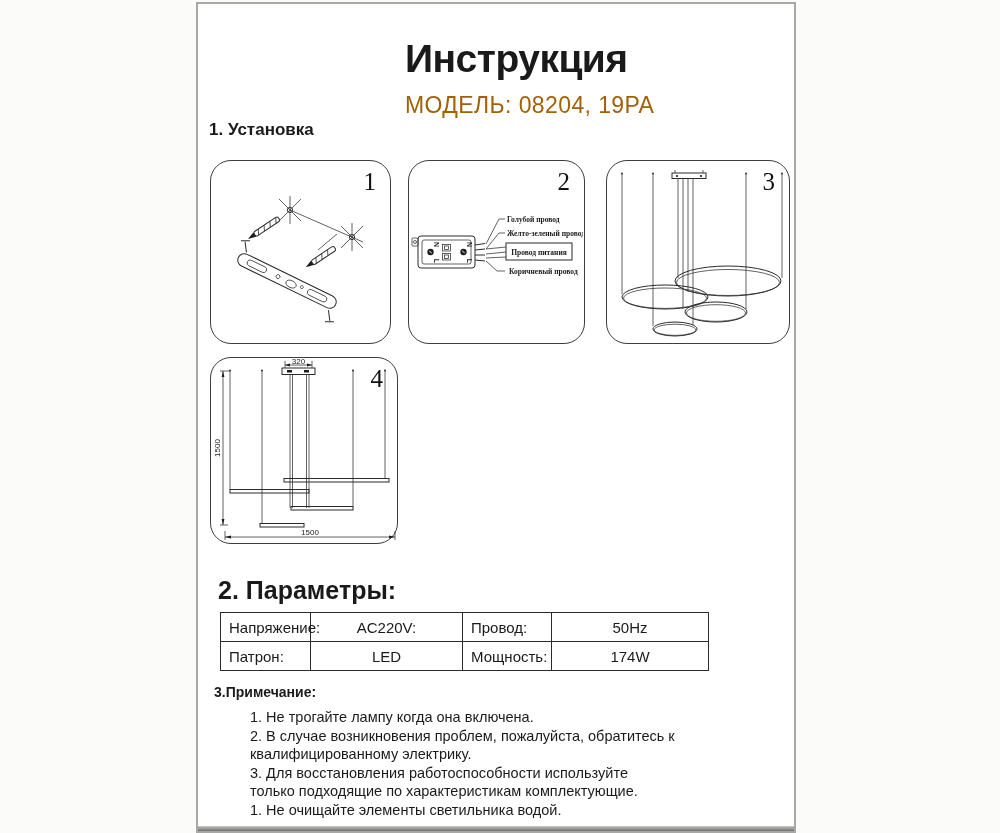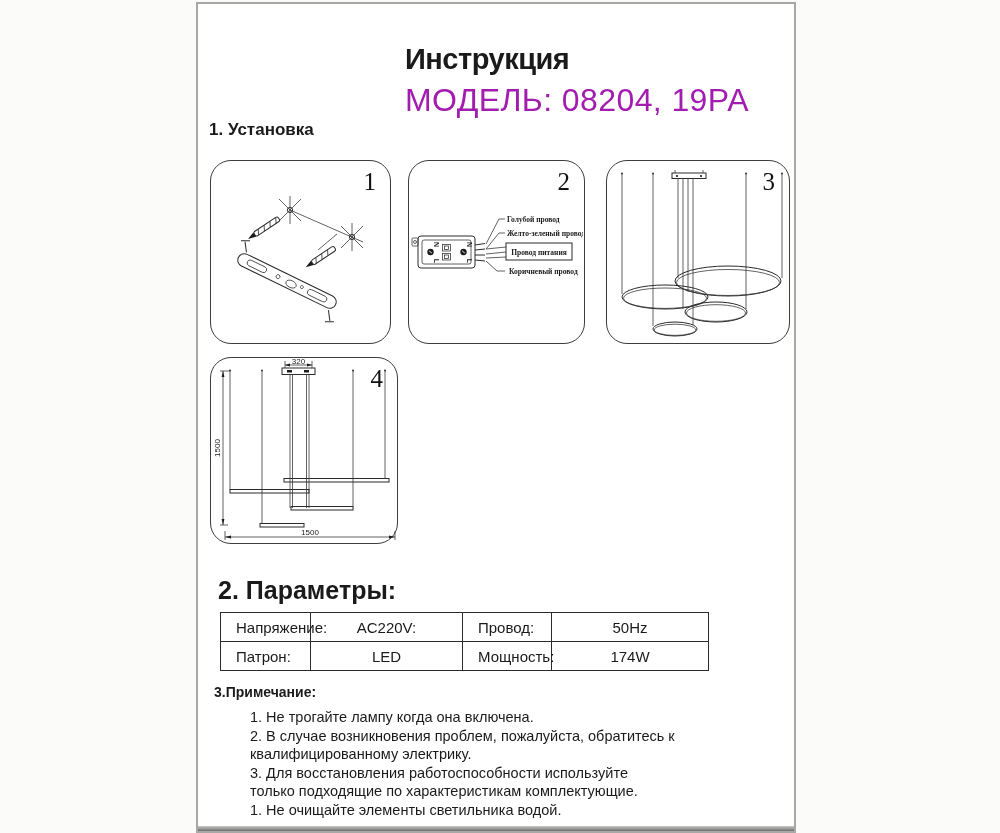--- a/index.html
+++ b/index.html
@@ -11,22 +11,22 @@
   }
   .page{
     position:absolute;left:196px;top:2px;width:600px;height:831px;
     background:#ffffff;border:2px solid #a8a8a6;box-sizing:border-box;
   }
   .page-bottom-band{
     position:absolute;left:0;right:0;bottom:0;height:5px;
     background:linear-gradient(#c9c9c7,#6f6f6d);
   }
   .title-block{position:absolute;left:207px;top:36px;}
-  .doc-title{font-size:29px;font-weight:700;letter-spacing:-0.5px;line-height:38px;}
-  .doc-model{font-size:32px;font-weight:400;letter-spacing:0.4px;margin-top:4px;color:#a21caf;}
+  .doc-title{font-size:39px;font-weight:700;letter-spacing:-0.5px;line-height:38px;}
+  .doc-model{font-size:23px;font-weight:400;letter-spacing:0.4px;margin-top:14px;color:#a16207;}
   .h1{position:absolute;font-weight:700;}
   .h-install{left:11px;top:116px;font-size:17px;}
   .h-params{left:20px;top:572px;font-size:25px;}
   .h-notes{left:16px;top:680px;font-size:14px;}
   .panel{
     position:absolute;background:#fff;border:1.6px solid #3d3d3d;border-radius:21px;
     box-sizing:border-box;
   }
   .panel-num{
     position:absolute;top:8px;right:14px;
@@ -37,21 +37,21 @@
   .p2{left:210px;top:156px;width:177px;height:184px;}
   .p3{left:408px;top:156px;width:184px;height:184px;}
   .p4{left:12px;top:353px;width:188px;height:187px;}
   .params-table{
     position:absolute;left:22px;top:608px;border-collapse:collapse;
     table-layout:fixed;width:488px;
   }
   .params-table td{
     border:1.2px solid #2b2b2b;height:28px;font-size:15px;padding:0;
   }
-  .params-table td.lbl{text-align:left;padding-left:15px;}
+  .params-table td.lbl{text-align:left;padding-left:8px;}
   .params-table td.val{text-align:center;font-weight:400;}
   .notes-list{position:absolute;left:17px;top:704px;width:480px;margin-left:35px;}
   .note-item{
     font-size:14.5px;line-height:18px;white-space:pre-line;margin:0 0 1px 0;
   }
   svg text{fill:#1c1c1c;}
   .sv{stroke:#2b2b2b;fill:none;stroke-width:1;}
   .svthin{stroke:#3a3a3a;fill:none;stroke-width:0.8;}
   .svfill{fill:#1c1c1c;stroke:none;}
   .wire-label{font-family:"Liberation Serif",serif;font-weight:700;font-size:7.5px;}

